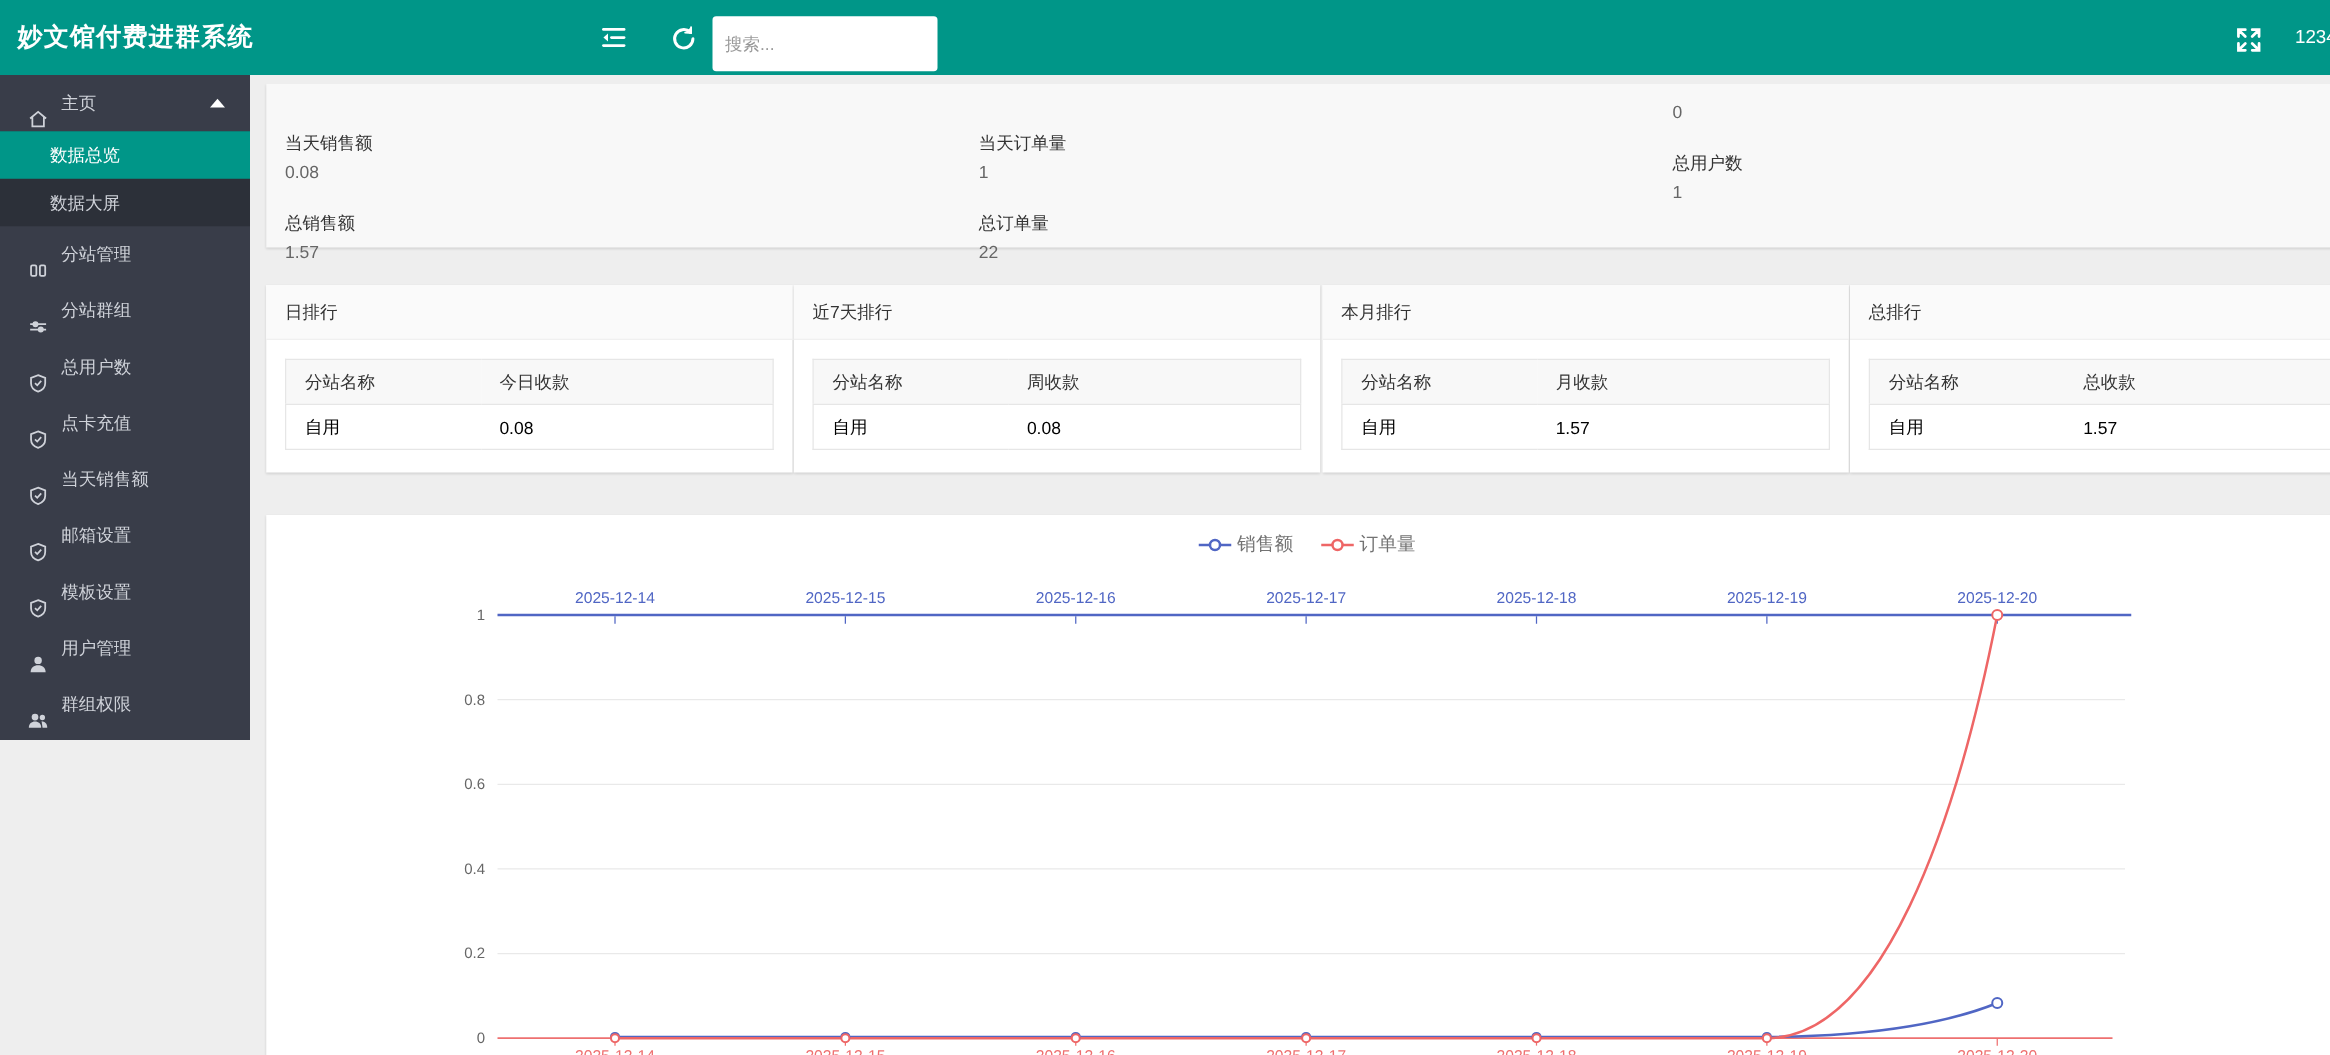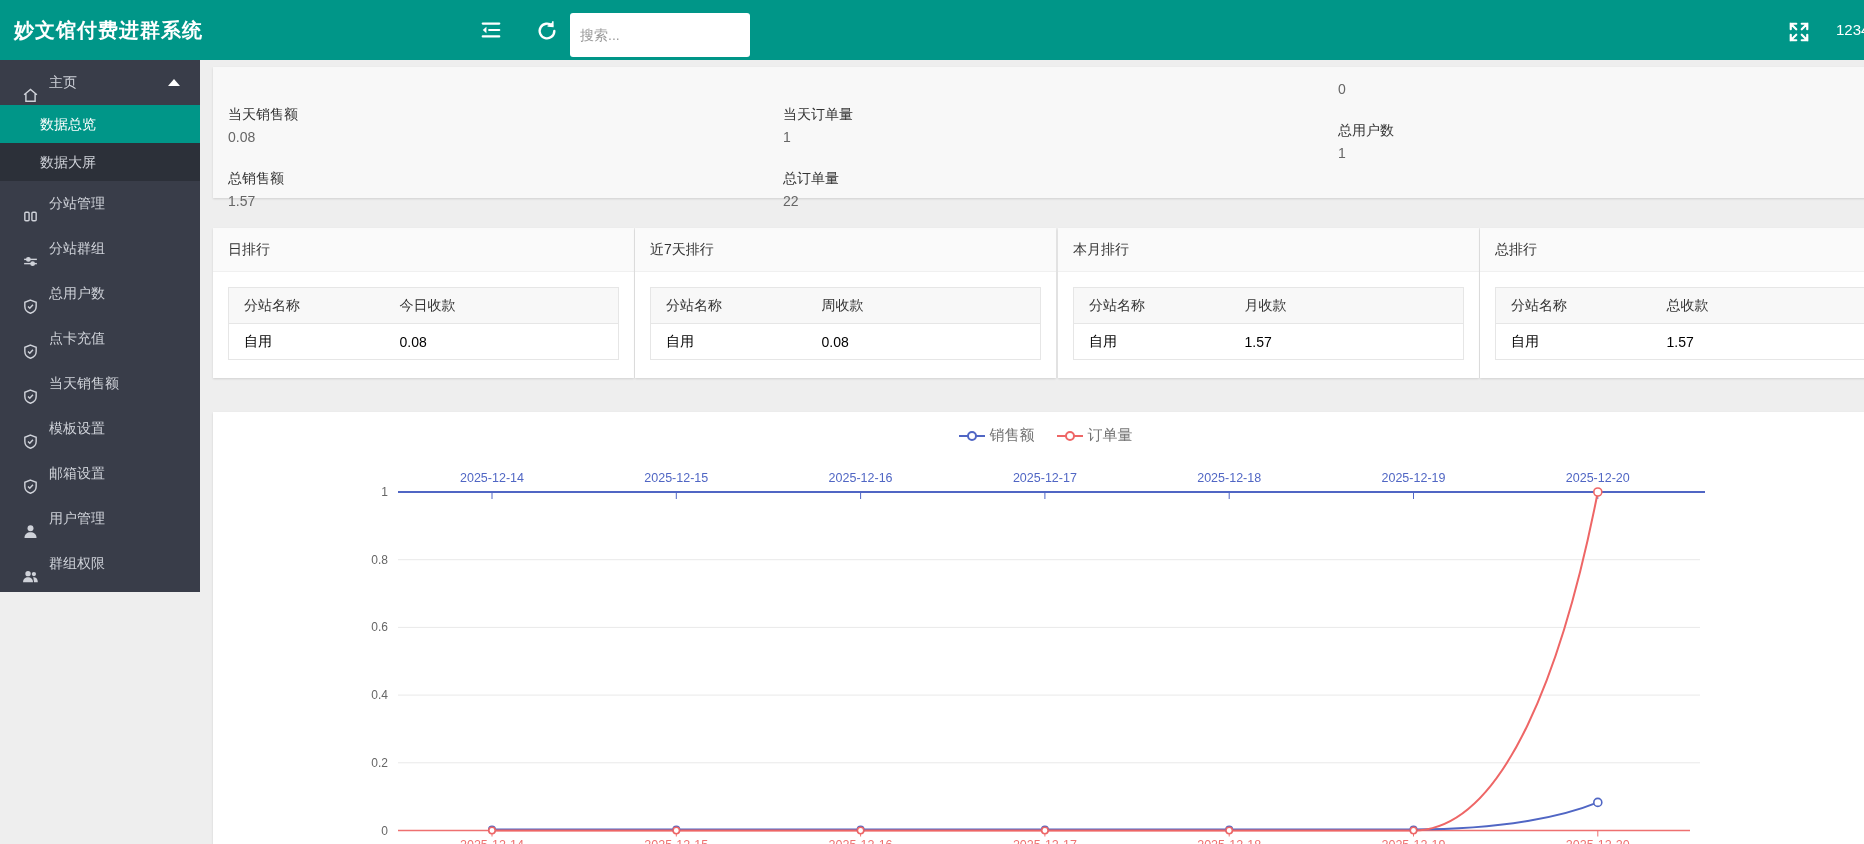--- a/index.html
+++ b/index.html
@@ -128,25 +128,25 @@
           <path d="M12 3 L20 6 V12 C20 17 16.5 20 12 21.5 C7.5 20 4 17 4 12 V6 Z"></path>
           <path d="M8.5 12 L11 14.5 L15.5 9.5"></path>
         </svg></span><span>点卡充值</span></div>
     <div class="side-item"><span class="mi"><svg viewBox="0 0 24 24" fill="none" stroke="#cfd2d9" stroke-width="2">
           <path d="M12 3 L20 6 V12 C20 17 16.5 20 12 21.5 C7.5 20 4 17 4 12 V6 Z"></path>
           <path d="M8.5 12 L11 14.5 L15.5 9.5"></path>
         </svg></span><span>当天销售额</span></div>
     <div class="side-item"><span class="mi"><svg viewBox="0 0 24 24" fill="none" stroke="#cfd2d9" stroke-width="2">
           <path d="M12 3 L20 6 V12 C20 17 16.5 20 12 21.5 C7.5 20 4 17 4 12 V6 Z"></path>
           <path d="M8.5 12 L11 14.5 L15.5 9.5"></path>
+        </svg></span><span>邮箱设置</span></div>
+    <div class="side-item"><span class="mi"><svg viewBox="0 0 24 24" fill="none" stroke="#cfd2d9" stroke-width="2">
+          <path d="M12 3 L20 6 V12 C20 17 16.5 20 12 21.5 C7.5 20 4 17 4 12 V6 Z"></path>
+          <path d="M8.5 12 L11 14.5 L15.5 9.5"></path>
         </svg></span><span>模板设置</span></div>
-    <div class="side-item"><span class="mi"><svg viewBox="0 0 24 24" fill="none" stroke="#cfd2d9" stroke-width="2">
-          <path d="M12 3 L20 6 V12 C20 17 16.5 20 12 21.5 C7.5 20 4 17 4 12 V6 Z"></path>
-          <path d="M8.5 12 L11 14.5 L15.5 9.5"></path>
-        </svg></span><span>邮箱设置</span></div>
     <div class="side-item"><span class="mi"><svg viewBox="0 0 24 24" fill="#cfd2d9">
           <circle cx="12" cy="7.5" r="4.2"></circle>
           <path d="M3.5 21 C3.5 15.8 7.3 13 12 13 C16.7 13 20.5 15.8 20.5 21 Z"></path>
         </svg></span><span>用户管理</span></div>
     <div class="side-item"><span class="mi"><svg viewBox="0 0 24 24" fill="#cfd2d9">
           <circle cx="8.5" cy="8" r="3.8"></circle>
           <path d="M1.5 20 C1.5 15.4 4.6 13 8.5 13 C12.4 13 15.5 15.4 15.5 20 Z"></path>
           <circle cx="16.8" cy="8.5" r="3"></circle>
           <path d="M15.9 12.6 C19.4 12.9 22.3 15 22.3 20 L17 20"></path>
         </svg></span><span>群组权限</span></div>

